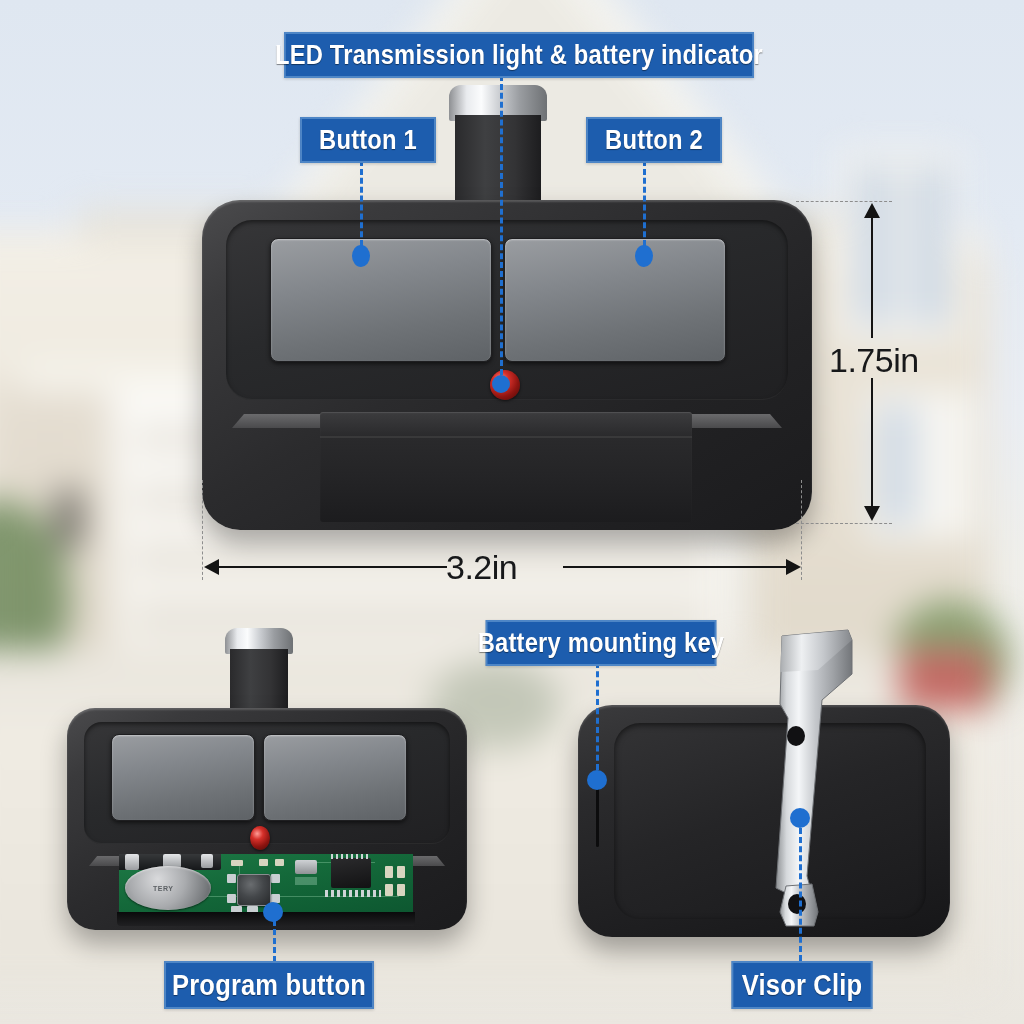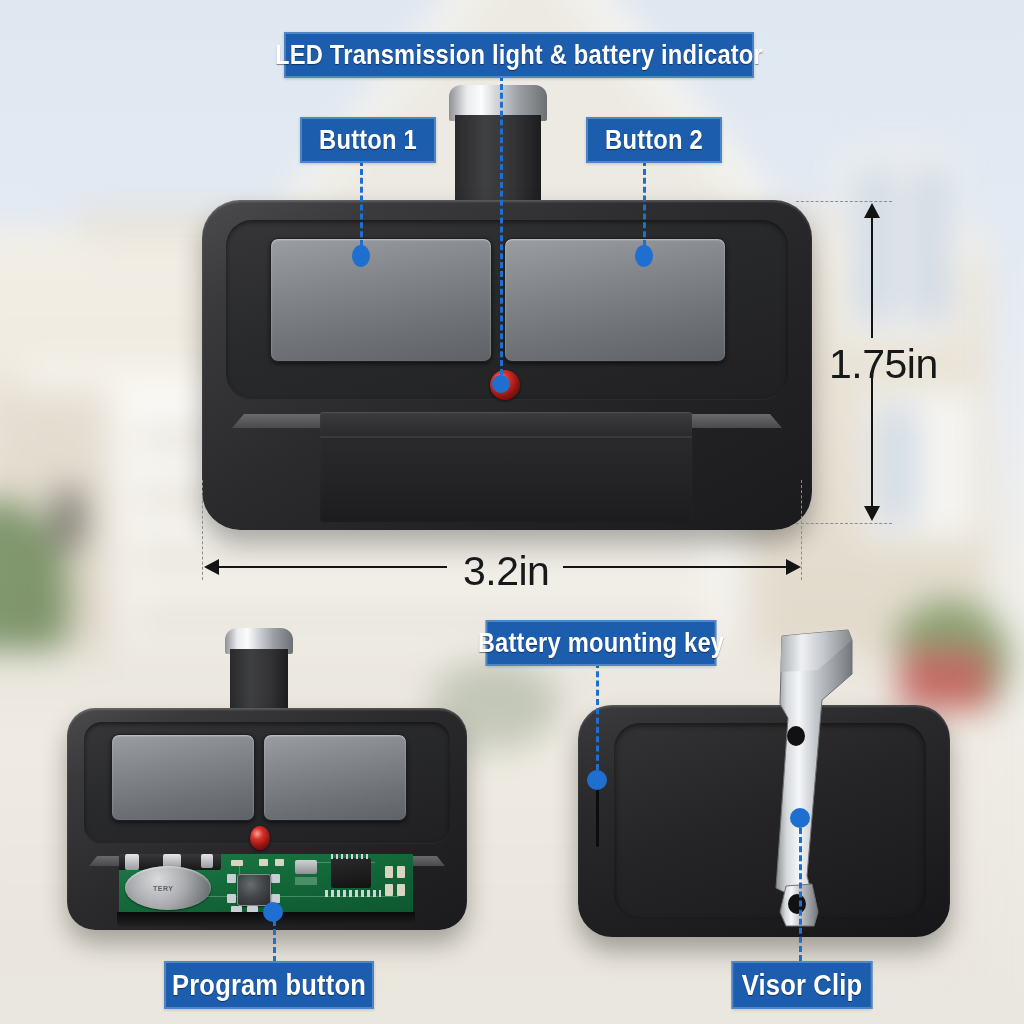--- a/index.html
+++ b/index.html
@@ -110,21 +110,21 @@
   .side-face{position:absolute;border-radius:26px;
     background:linear-gradient(160deg,#333335 0%,#252527 45%,#1a1a1c 100%);
     box-shadow:inset 0 2px 6px rgba(0,0,0,.6);}
   .side-slot{position:absolute;background:#0c0c0d;border-radius:2px;}
   .vclip{position:absolute;}
 
   
   .dimline{position:absolute;background:#141414;}
   .dimdash{position:absolute;border-top:1px dashed #8d8d8d;}
   .dimdashv{position:absolute;border-left:1px dashed #8d8d8d;}
-  .dimtext{position:absolute;color:#17181a;font-size:41px;
+  .dimtext{position:absolute;color:#17181a;font-size:34px;
     font-family:"Liberation Sans",sans-serif;letter-spacing:-.5px;}
   .arrowU,.arrowD,.arrowL,.arrowR{position:absolute;width:0;height:0;}
   .arrowU{border-left:8px solid transparent;border-right:8px solid transparent;border-bottom:15px solid #141414;}
   .arrowD{border-left:8px solid transparent;border-right:8px solid transparent;border-top:15px solid #141414;}
   .arrowL{border-top:8px solid transparent;border-bottom:8px solid transparent;border-right:15px solid #141414;}
   .arrowR{border-top:8px solid transparent;border-bottom:8px solid transparent;border-left:15px solid #141414;}
 </style>
 </head>
 <body>
 
@@ -206,21 +206,21 @@
   <div class="dimline" style="left:871px;top:378px;width:2px;height:128px;"></div>
   <div class="arrowD" style="left:864px;top:506px;"></div>
   <div class="dimtext" style="left:829px;top:341px;">1.75in</div>
 
   <div class="dimdashv" style="left:202px;top:480px;height:100px;"></div>
   <div class="dimdashv" style="left:801px;top:480px;height:100px;"></div>
   <div class="arrowL" style="left:204px;top:559px;"></div>
   <div class="dimline" style="left:217px;top:566px;width:230px;height:2px;"></div>
   <div class="dimline" style="left:563px;top:566px;width:223px;height:2px;"></div>
   <div class="arrowR" style="left:786px;top:559px;"></div>
-  <div class="dimtext" style="left:463px;top:548px;">3.2in</div>
+  <div class="dimtext" style="left:446px;top:548px;">3.2in</div>
 
   <div class="remote" style="left:67px;top:708px;width:400px;height:222px;">
 
     <div class="clip-top" style="left:158px;top:-80px;width:68px;height:26px;"></div>
     <div class="clip-stem" style="left:163px;top:-59px;width:58px;height:66px;"></div>
 
     <div class="shell" style="border-radius:28px;"></div>
     <div class="shell-in" style="left:17px;top:14px;width:366px;height:122px;border-radius:18px;"></div>
 
     <div class="btnpad" style="left:44px;top:26px;width:142px;height:85px;"></div>

